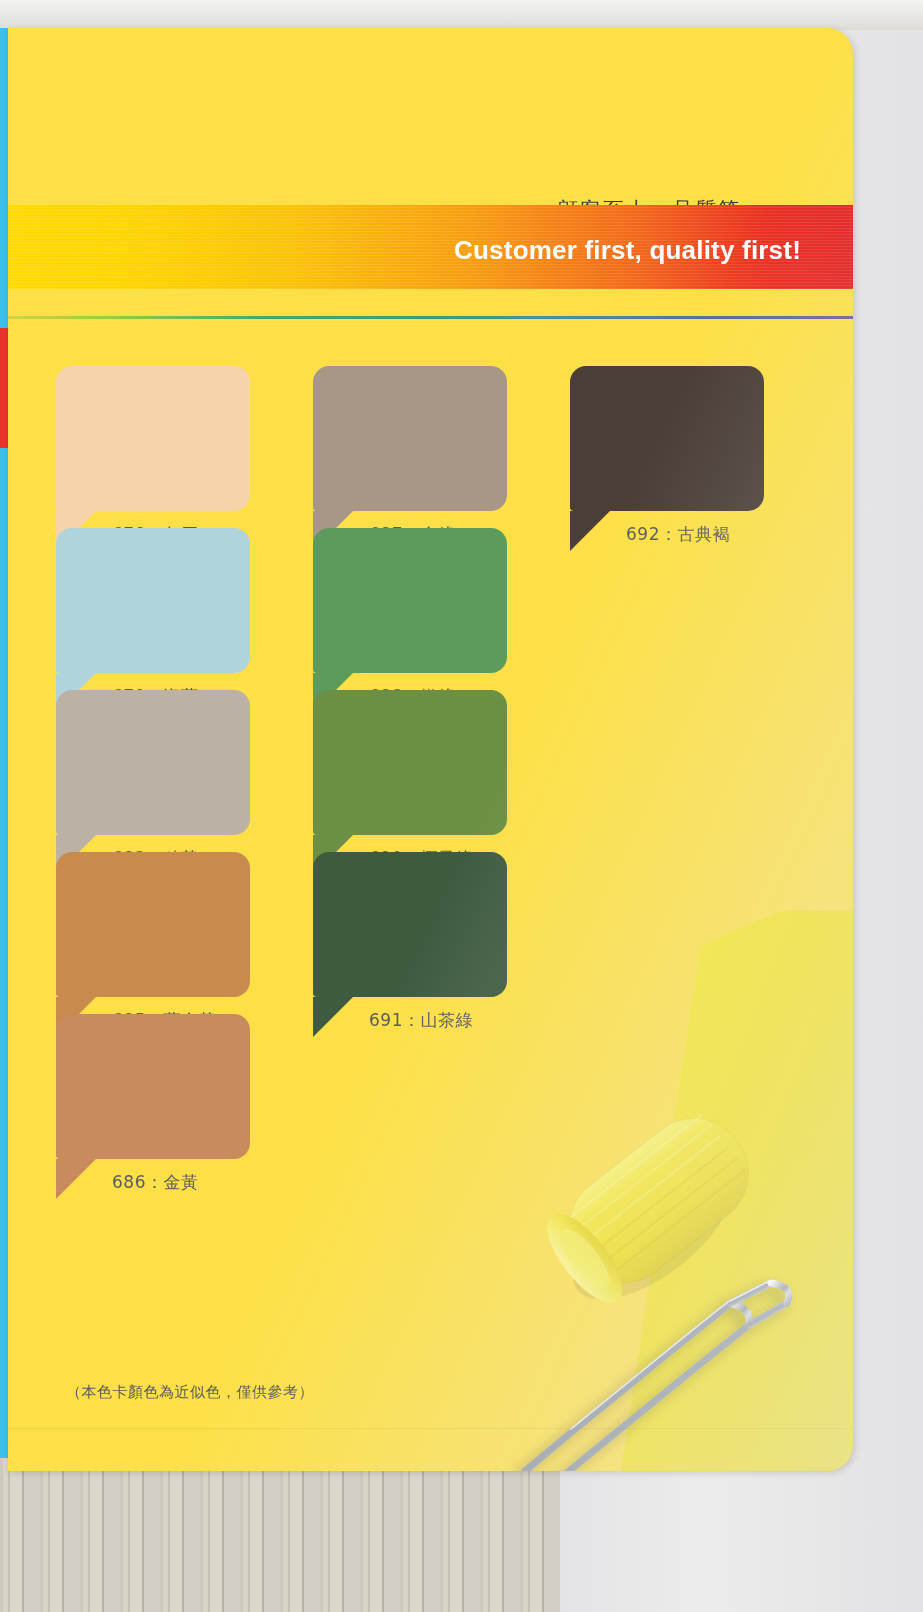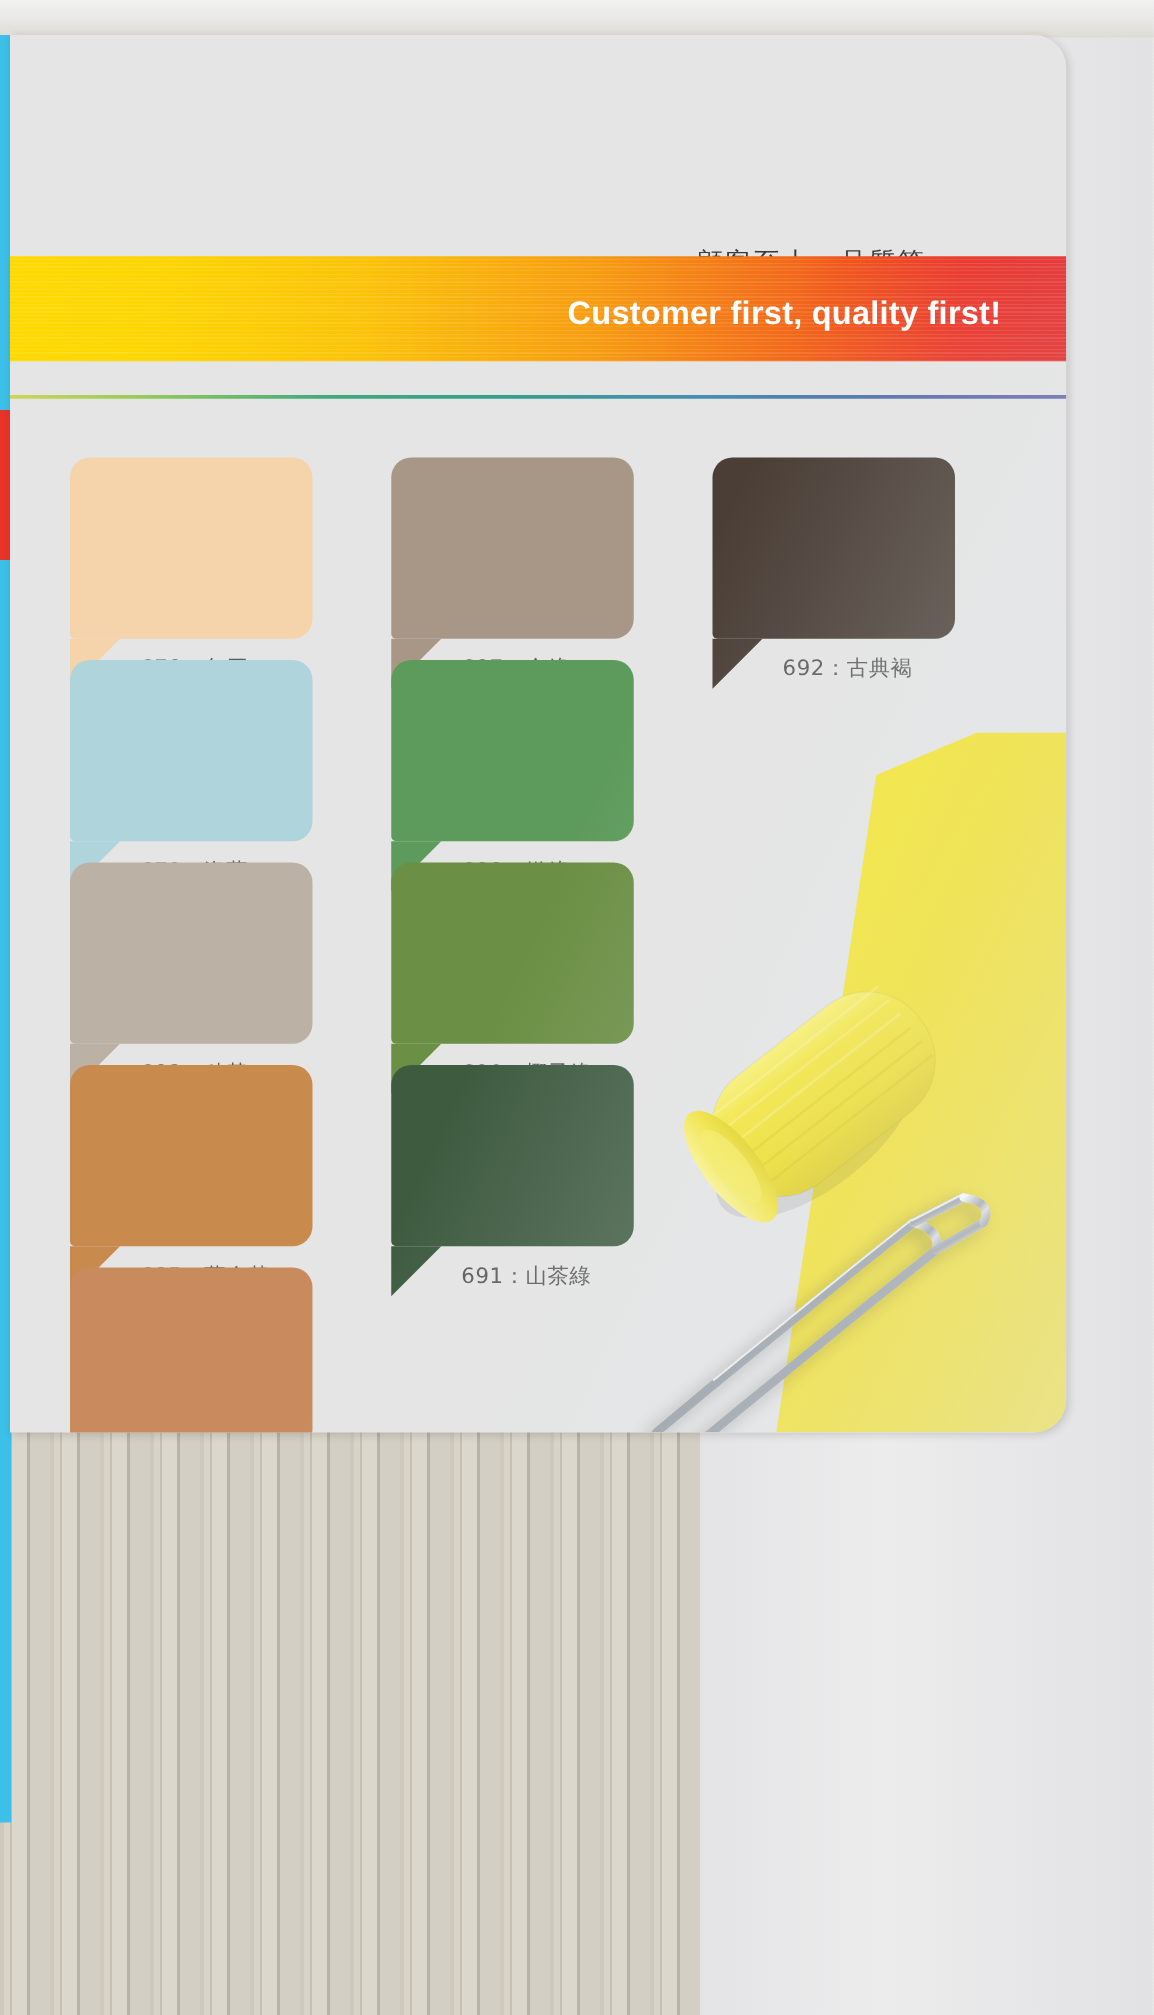--- a/index.html
+++ b/index.html
@@ -80,22 +80,22 @@
     left: 0;
     width: 9px;
   }
 
   
   .card {
     position: absolute;
     left: 8px;
     top: 28px;
     width: 845px;
-    height: 1118px;
-    background: #e5e5e5;
+    height: 1443px;
+    background: #fde047;
     border-top-right-radius: 26px;
     border-bottom-right-radius: 26px;
     box-shadow: 2px 2px 7px rgba(0,0,0,0.14);
     overflow: hidden;
   }
   .card-sheen {
     position: absolute;
     inset: 0;
     background:
       linear-gradient(115deg, rgba(255,255,255,0) 55%, rgba(230,232,236,0.55) 100%);

